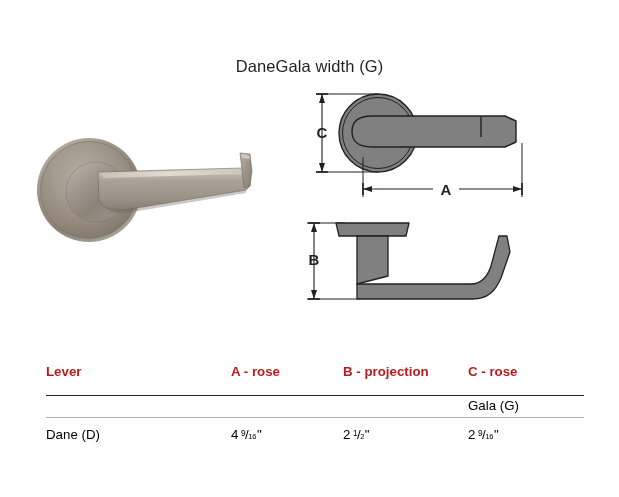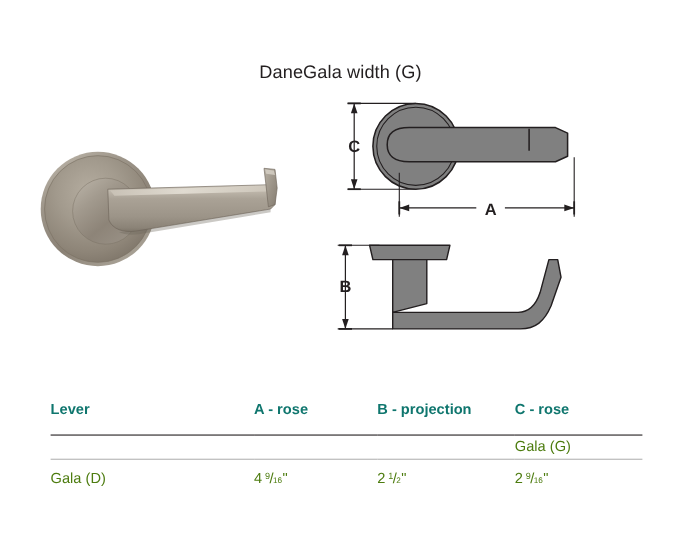--- a/index.html
+++ b/index.html
@@ -69,28 +69,28 @@
     width: 538px;
   }
   .spec-table table {
     width: 100%;
     border-collapse: collapse;
     font-size: 13.3px;
   }
   .spec-table th {
     text-align: left;
     font-weight: bold;
-    color: #0f766e;
+    color: #b91c1c;
     padding: 0 0 16px 0;
     font-size: 13.3px;
     white-space: nowrap;
   }
   .spec-table td {
     padding: 7px 0 7px 0;
-    color: #4d7c0f;
+    color: #000000;
     vertical-align: middle;
     white-space: nowrap;
   }
   .col-lever   { width: 185px; }
   .col-a       { width: 112px; }
   .col-b       { width: 125px; }
   .col-c       { width: auto;  }
 
   tr.rule-top td {
     border-top: 1.6px solid #231f20;
@@ -265,21 +265,21 @@
       </tr>
     </thead>
     <tbody>
       <tr class="rule-top rule-mid row-variant">
         <td></td>
         <td></td>
         <td></td>
         <td>Gala (G)</td>
       </tr>
       <tr class="row-data">
-        <td>Gala (D)</td>
+        <td>Dane (D)</td>
         <td>
           <span class="whole">4</span><span class="frac"><sup>9</sup><span class="sl">/</span><sub>16</sub></span><span class="inchmark">"</span>
         </td>
         <td>
           <span class="whole">2</span><span class="frac"><sup>1</sup><span class="sl">/</span><sub>2</sub></span><span class="inchmark">"</span>
         </td>
         <td>
           <span class="whole">2</span><span class="frac"><sup>9</sup><span class="sl">/</span><sub>16</sub></span><span class="inchmark">"</span>
         </td>
       </tr>

